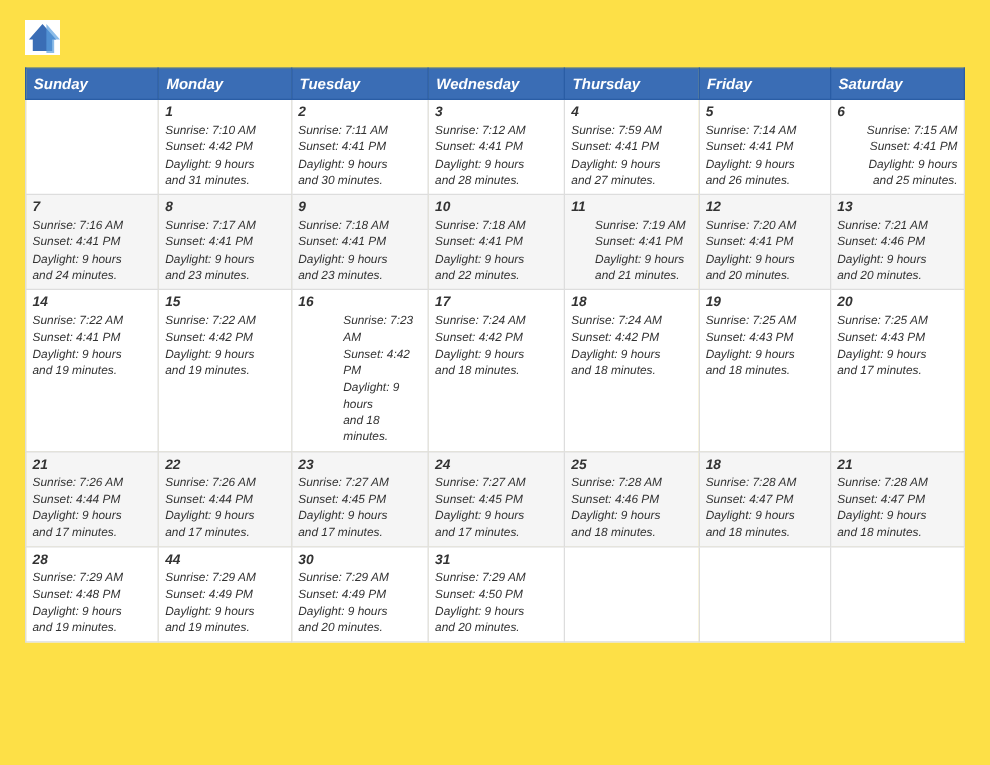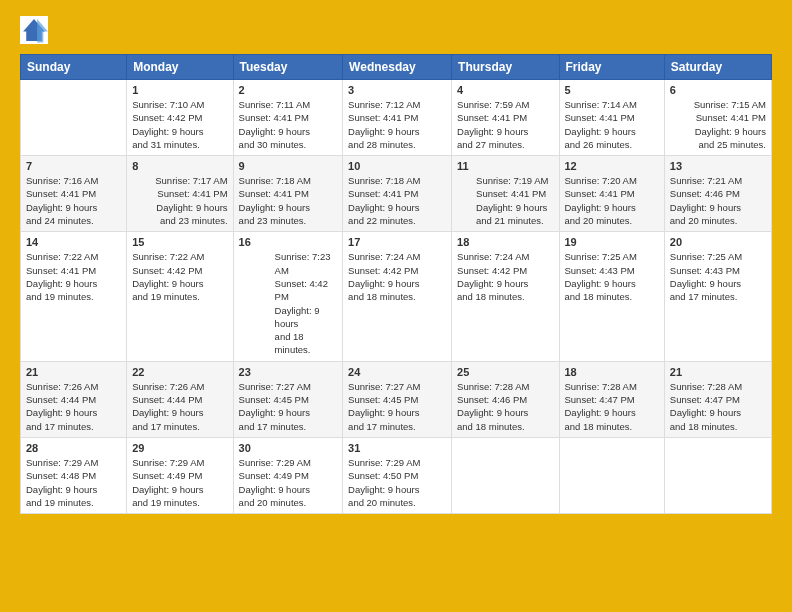--- a/index.html
+++ b/index.html
@@ -6,22 +6,23 @@
     body {
       font-family: Arial, sans-serif;
       background: #fff;
       width: 792px;
       height: 612px;
       overflow: hidden;
     }
     .page {
       width: 792px;
       height: 612px;
-      background: #eab308;
+      background: #fde047;
       padding: 16px 20px 10px 20px;
+      font-style: italic;
     }
     .header {
       display: flex;
       justify-content: space-between;
       align-items: flex-start;
       margin-bottom: 10px;
     }
     .logo {
       display: flex;
       align-items: center;
@@ -177,21 +178,21 @@
         <tr>
           <td>
             <span class="day-num">7</span>
             <div class="day-info" style="white-space: pre-line;">Sunrise: 7:16 AM
 Sunset: 4:41 PM
 Daylight: 9 hours
 and 24 minutes.</div>
           </td>
           <td>
             <span class="day-num">8</span>
-            <div class="day-info" style="white-space: pre-line; text-align: right;">Sunrise: 7:17 AM
+            <div class="day-info" style="white-space: pre-line;">Sunrise: 7:17 AM
 Sunset: 4:41 PM
 Daylight: 9 hours
 and 23 minutes.</div>
           </td>
           <td>
             <span class="day-num">9</span>
             <div class="day-info" style="white-space: pre-line;">Sunrise: 7:18 AM
 Sunset: 4:41 PM
 Daylight: 9 hours
 and 23 minutes.</div>
@@ -329,21 +330,21 @@
         </tr>
         <tr>
           <td>
             <span class="day-num">28</span>
             <div class="day-info" style="white-space: pre-line;">Sunrise: 7:29 AM
 Sunset: 4:48 PM
 Daylight: 9 hours
 and 19 minutes.</div>
           </td>
           <td>
-            <span class="day-num">29</span>
+            <span class="day-num">44</span>
             <div class="day-info" style="white-space: pre-line;">Sunrise: 7:29 AM
 Sunset: 4:49 PM
 Daylight: 9 hours
 and 19 minutes.</div>
           </td>
           <td>
             <span class="day-num">30</span>
             <div class="day-info" style="white-space: pre-line;">Sunrise: 7:29 AM
 Sunset: 4:49 PM
 Daylight: 9 hours

